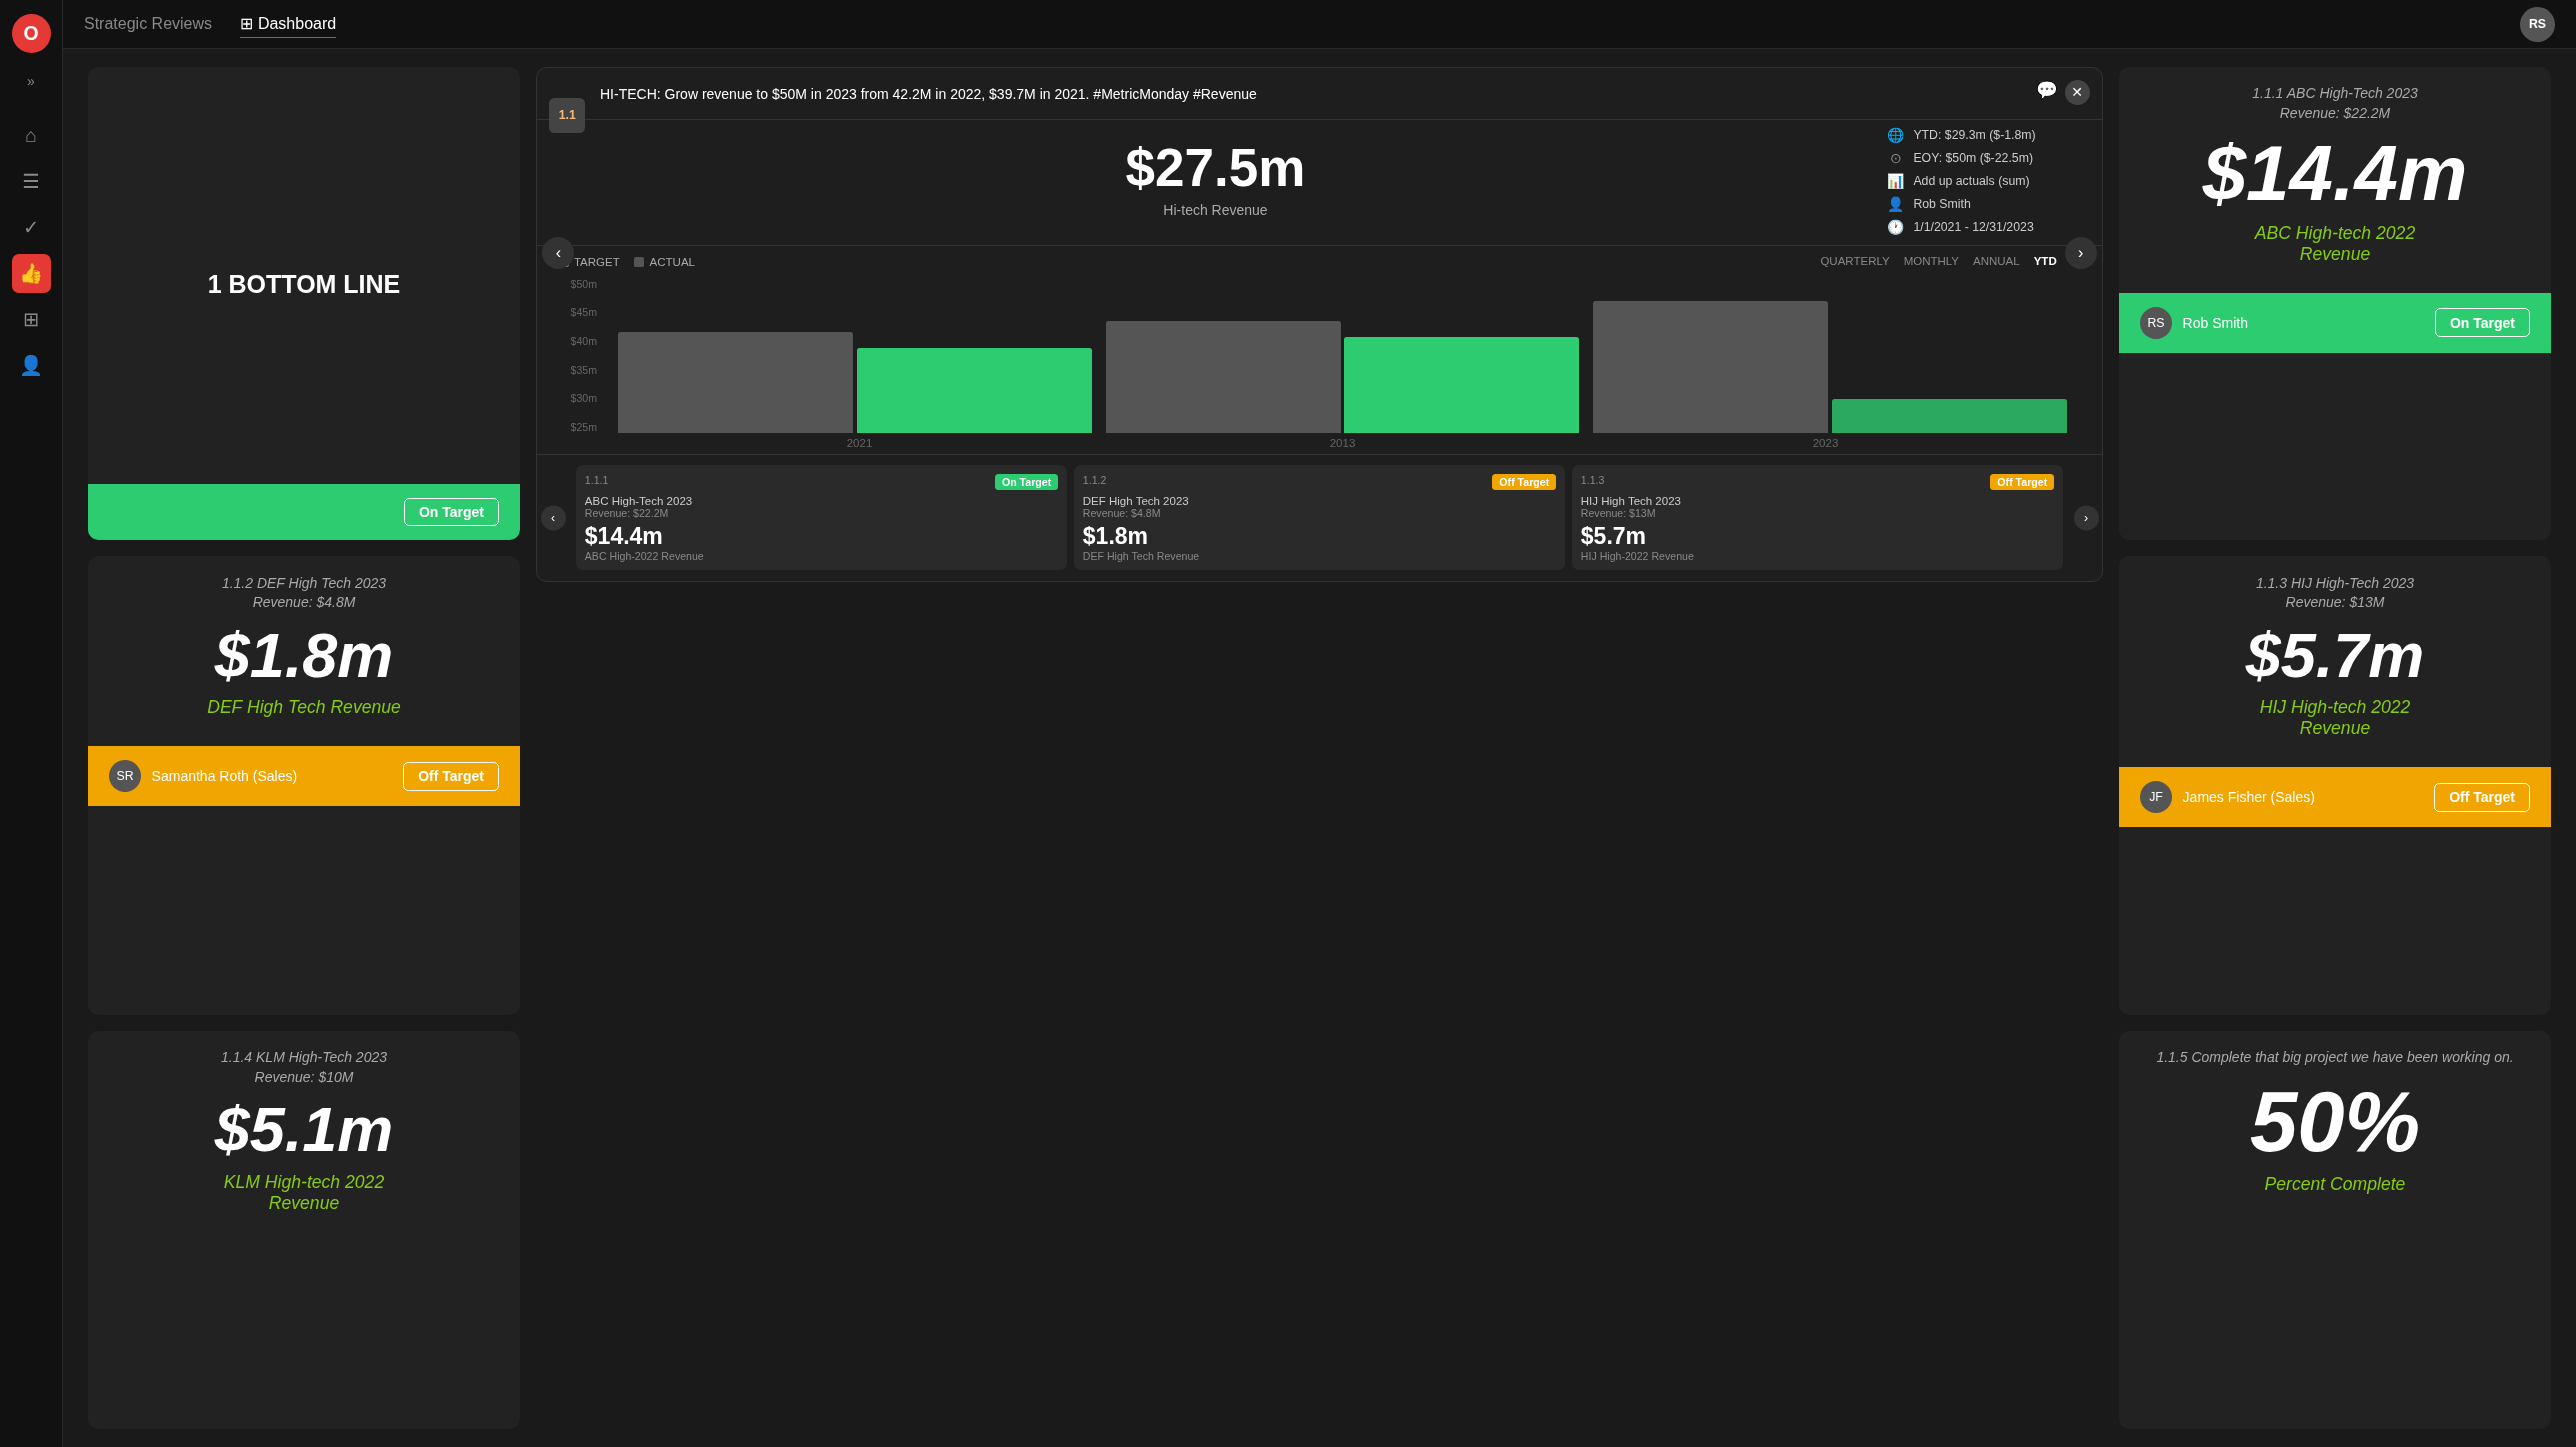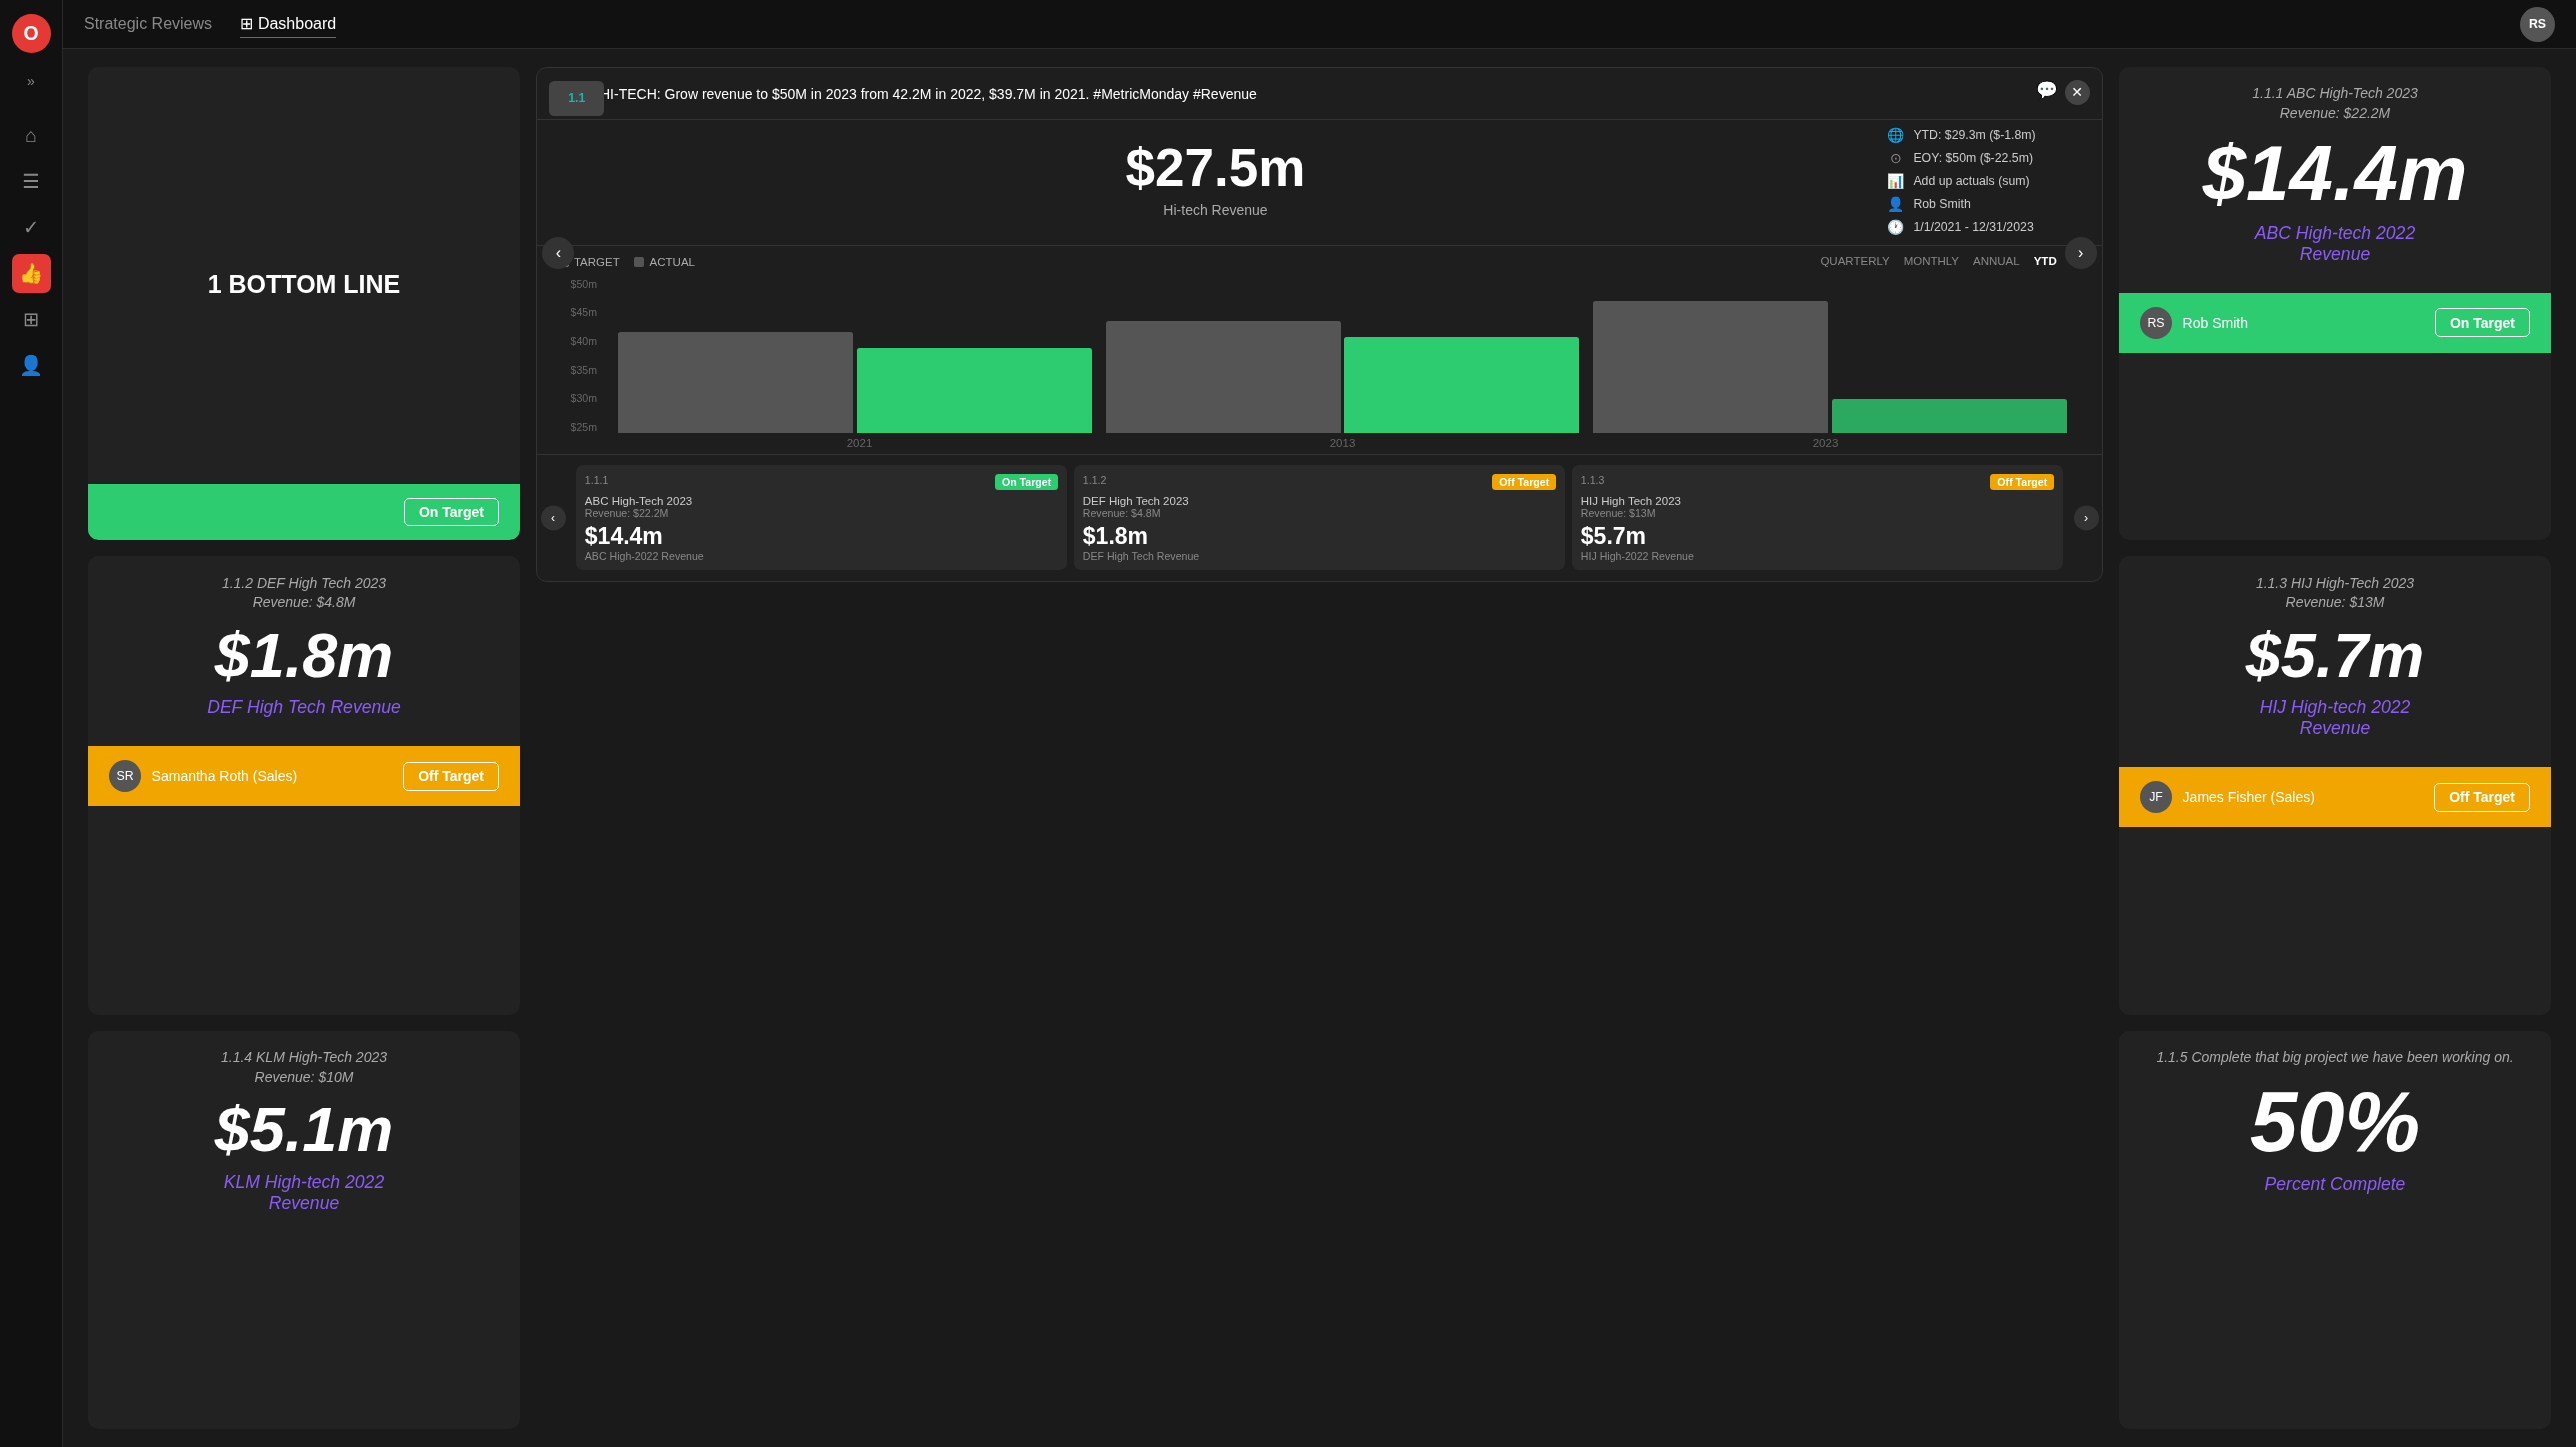--- a/index.html
+++ b/index.html
@@ -160,21 +160,21 @@
       color: #fff;
       text-align: center;
       line-height: 1;
       margin: 10.6px 0;
     }
     .metric-value.large {
       font-size: 78px;
     }
     .metric-label {
       font-size: 17.6px;
-      color: #8b5cf6;
+      color: #84cc16;
       text-align: center;
       margin-bottom: 10.6px;
     }
     .user-avatar-small {
       width: 32px;
       height: 32px;
       border-radius: 50%;
       background: #555;
       display: flex;
       align-items: center;
@@ -382,21 +382,21 @@
     <div style="grid-column:2; grid-row:1/4; position:relative;">
       <div style="background:#1e1e1e; border-radius:10.6px; border:0.9px solid #333; overflow:hidden; position:relative;">
 
         <div class="modal-close" style="position:absolute;top:12.3px;right:12.3px;z-index:10;">✕</div>
 
         <div class="modal-nav-btn modal-nav-prev" style="position:absolute;top:185px;left:5.3px;">‹</div>
 
         <div class="modal-nav-btn modal-nav-next" style="position:absolute;top:185px;right:5.3px;">›</div>
 
         <div style="padding:16px 46px 0 63px; position:relative; border-bottom:0.9px solid #333; padding-bottom:14px;">
-          <div style="position:absolute;left:12.3px;top:13px;width:55px;height:35px;background:#444;border-radius:5.3px;display:flex;align-items:center;justify-content:center;font-size:12.3px;font-weight:bold;color:#14b8a6;">1.1</div>
+          <div style="position:absolute;left:12.3px;top:30px;width:36px;height:35px;background:#444;border-radius:5.3px;display:flex;align-items:center;justify-content:center;font-size:12.3px;font-weight:bold;color:#fdba74;">1.1</div>
           <div style="position:absolute;right:44px;top:12.3px;font-size:17.6px;color:#888;">💬</div>
           <div class="modal-title">HI-TECH: Grow revenue to $50M in 2023 from 42.2M in 2022, $39.7M in 2021. #MetricMonday #Revenue</div>
         </div>
 
         <div style="display:flex;padding:7px 21px 10.6px;gap:14px;">
           <div style="flex:1;text-align:center;">
             <div class="modal-main-value">$27.5m</div>
             <div class="modal-sub-label">Hi-tech Revenue</div>
           </div>
           <div style="width:194px;display:flex;flex-direction:column;justify-content:center;gap:7px;">

